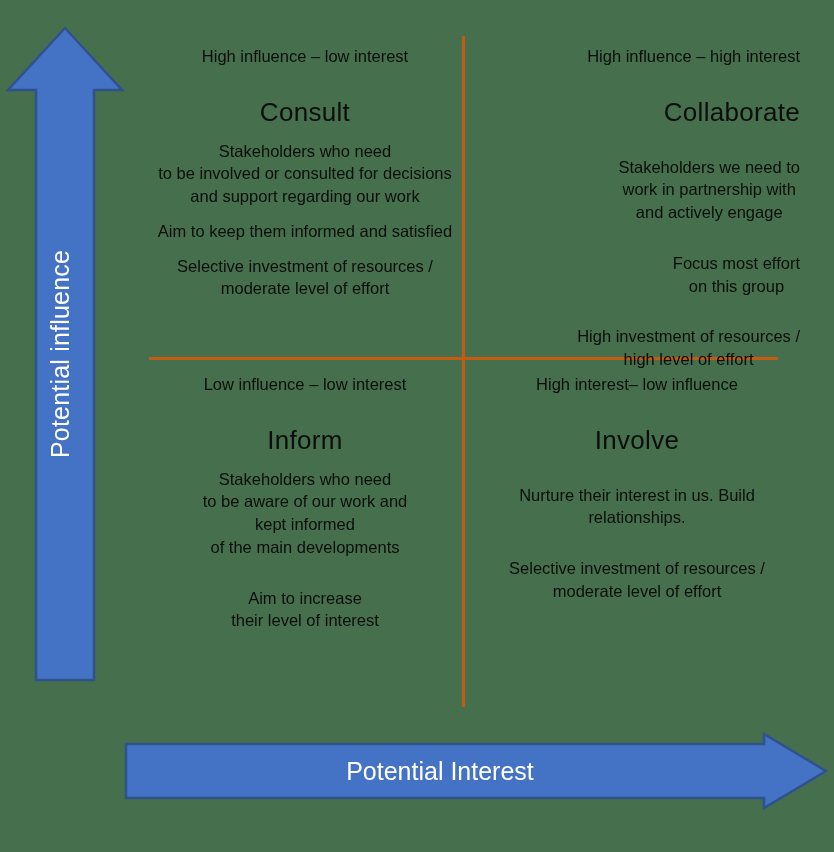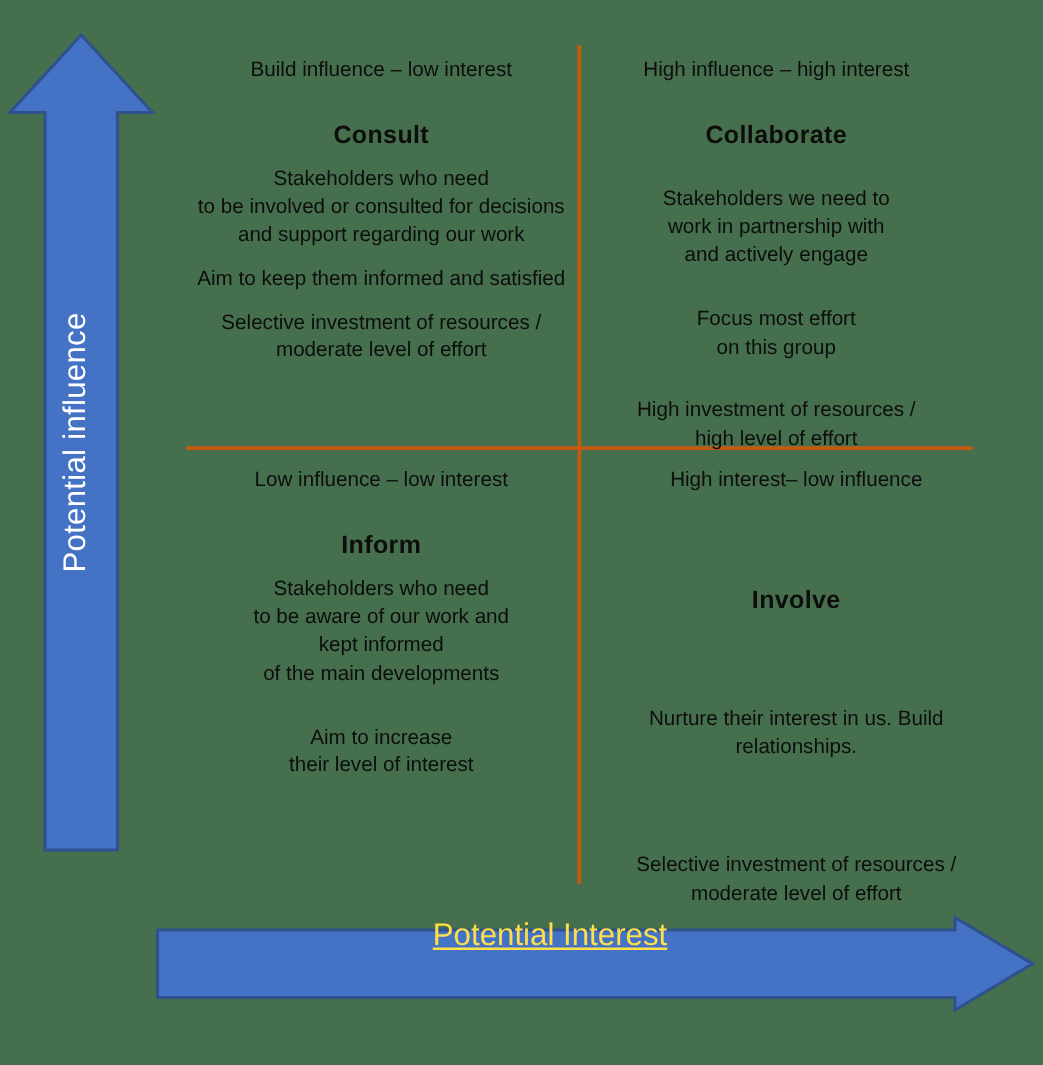--- a/index.html
+++ b/index.html
@@ -27,25 +27,24 @@
     display:flex; align-items:center; justify-content:center;
     color:#FFFFFF;
     font-size:25px;
     letter-spacing:.2px;
     pointer-events:none;
   }
   .axis-label-h {
     position:absolute;
     left:126px; top:734px;
     width:700px; height:74px;
-    display:flex; justify-content:center;
-    color:#fde047;
+    display:flex; align-items:center; justify-content:center;
+    color:#ffffff;
     font-size:25px;
     pointer-events:none;
-    text-decoration:underline;
   }
   .axis-label-h span { transform:translateX(-36px); }
 
   
   .divider-v {
     position:absolute;
     left:462px; top:36px;
     width:3px; height:671px;
     background:#C55A11;
   }
@@ -59,32 +58,32 @@
   
   .quadrant {
     position:absolute;
     color:#0D0D0D;
     text-align:center;
     display:flex;
     flex-direction:column;
     align-items:center;
   }
   .q-tl { left:140px; top:46px;  width:330px; }
-  .q-tr { left:456px; top:46px;  width:330px; }
+  .q-tr { left:470px; top:46px;  width:330px;align-items:flex-end; }
   .q-bl { left:140px; top:374px; width:330px; }
-  .q-br { left:472px; top:374px; width:330px;gap:44px; }
+  .q-br { left:472px; top:374px; width:330px; }
 
   .q-axis-note {
     font-size:16.5px;
     line-height:1.25;
     margin:0;
   }
   .q-title {
-    font-size:20px;
-    font-weight:bold;
+    font-size:26px;
+    font-weight:normal;
     margin:30px 0 0 0;
     letter-spacing:.3px;
   }
   .q-block {
     font-size:16.5px;
     line-height:1.38;
     margin:12px 0 0 0;
     white-space:pre-line;
   }
   .q-tr .q-block, .q-br .q-block { margin-top:28px; }
@@ -110,21 +109,21 @@
     </svg>
   </div>
   <div class="axis-label-h">
     <span>Potential Interest</span>
   </div>
 
   <div class="divider-v"></div>
   <div class="divider-h"></div>
 
   <div class="quadrant q-tl">
-    <p class="q-axis-note">Build influence – low interest</p>
+    <p class="q-axis-note">High influence – low interest</p>
     <p class="q-title">Consult</p>
     <p class="q-block">Stakeholders who need
 to be involved or consulted for decisions
 and support regarding our work</p>
     <p class="q-block">Aim to keep them informed and satisfied</p>
     <p class="q-block">Selective investment of resources /
 moderate level of effort</p>
   </div>
 
   <div class="quadrant q-tr">

